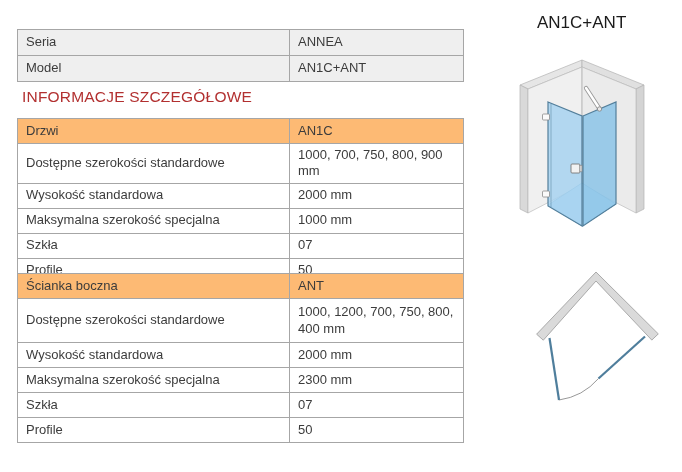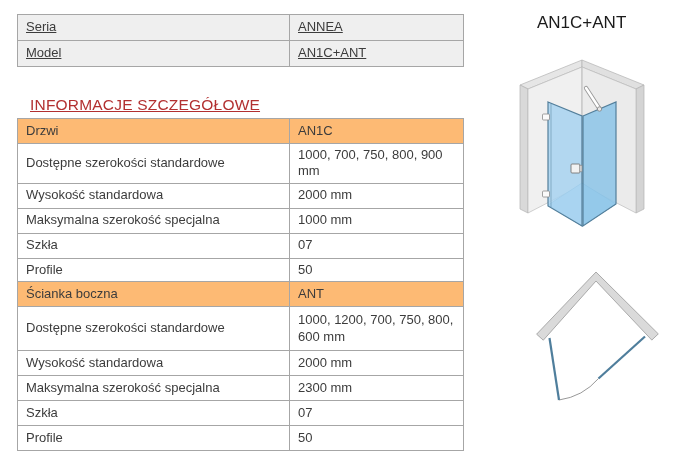--- a/index.html
+++ b/index.html
@@ -13,31 +13,30 @@
   table.spec{
     border-collapse:collapse;width:447px;table-layout:fixed;
     font-size:13px;color:#3c3c3c;
   }
   table.spec td{
     border:1px solid #a6a6a6;padding:3px 8px;vertical-align:middle;
     line-height:1.25;
   }
   table.spec td.c1{width:255px;}
   table.spec tr{height:25px;}
-  table.summary{position:absolute;top:14px;left:0;text-decoration:underline;}
+  table.summary{position:absolute;top:29px;left:0;}
   table.summary tr{height:26px;}
   table.summary tr td{background:#efefef;}
   .section-heading{
-    position:absolute;left:1px;top:84px;margin:12px;
+    position:absolute;left:1px;top:84px;margin:4px;
     font-size:15.5px;font-weight:400;color:#b23030;letter-spacing:.2px;
     white-space:nowrap;
-    text-decoration:underline;
   }
   table.door{position:absolute;top:118px;left:0;}
-  table.sidewall{position:absolute;top:281px;left:0;}
+  table.sidewall{position:absolute;top:273px;left:0;}
   tr.hdr td{background:#fdba74;}
   .right-col{position:absolute;left:500px;top:0;width:182px;height:472px;}
   .product-title{
     position:absolute;left:37px;top:13px;
     font-size:17px;color:#1b1b1b;white-space:nowrap;
   }
   svg{position:absolute;display:block;}
   .iso-svg{left:12px;top:55px;}
   .plan-svg{left:30px;top:270px;}
 </style>
@@ -91,21 +90,21 @@
     </table>
 
   <table class="spec sidewall">
     <tbody>
         <tr class="hdr">
       <td class="c1">Ścianka boczna</td>
       <td>ANT</td>
     </tr>
     <tr style="height:44px;">
       <td class="c1">Dostępne szerokości standardowe</td>
-      <td>1000, 1200, 700, 750, 800, 600 mm</td>
+      <td>1000, 1200, 700, 750, 800, 400 mm</td>
     </tr>
     <tr>
       <td class="c1">Wysokość standardowa</td>
       <td>2000 mm</td>
     </tr>
     <tr>
       <td class="c1">Maksymalna szerokość specjalna</td>
       <td>2300 mm</td>
     </tr>
     <tr>

